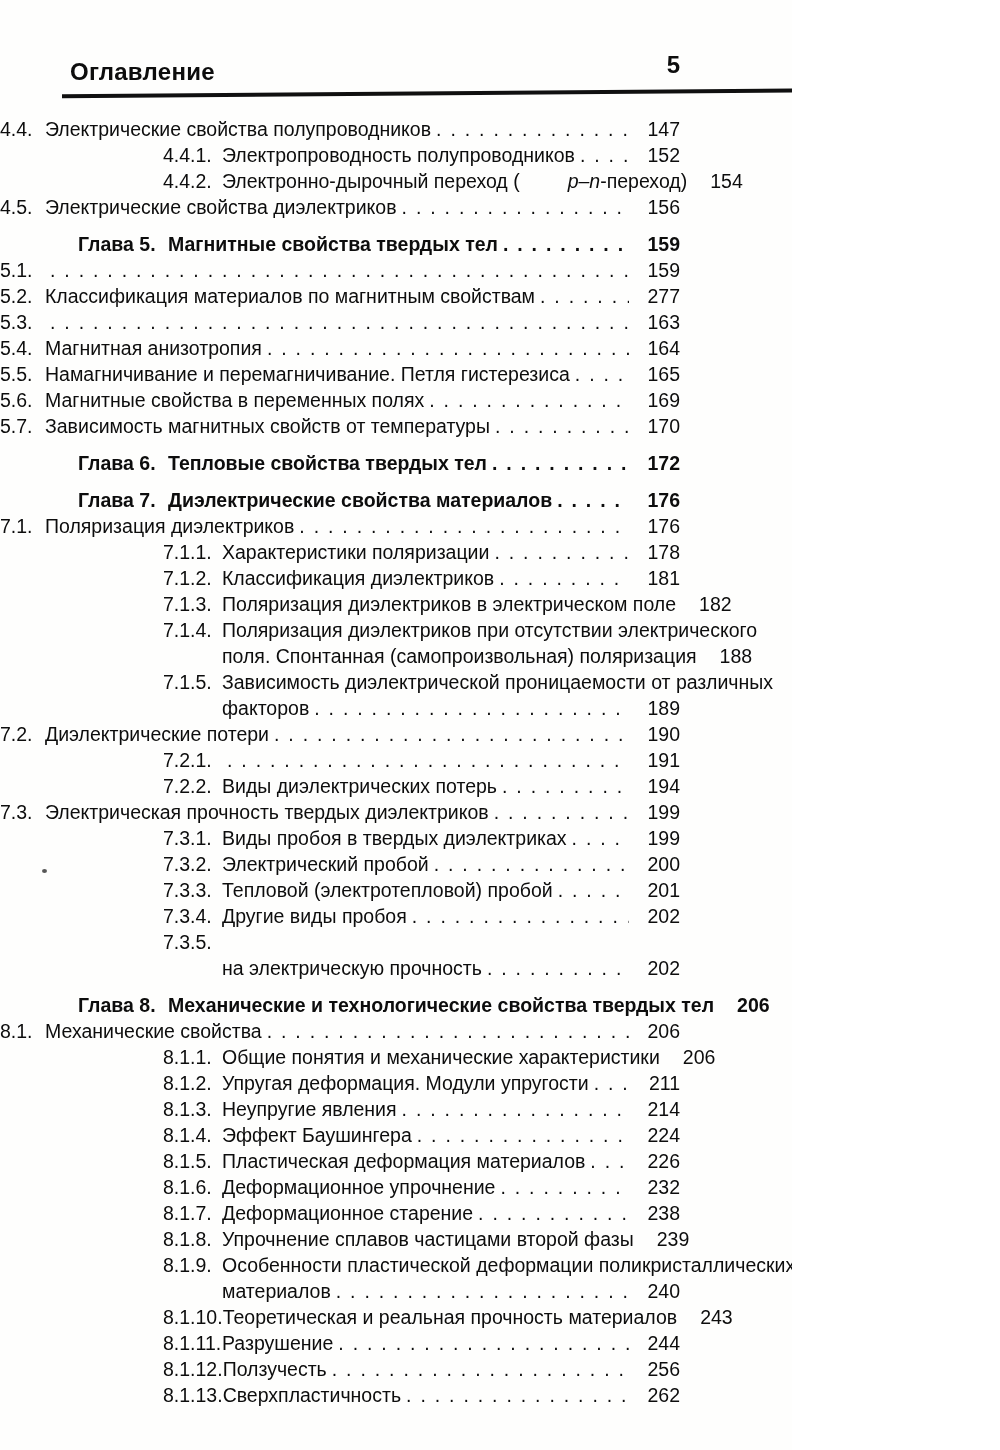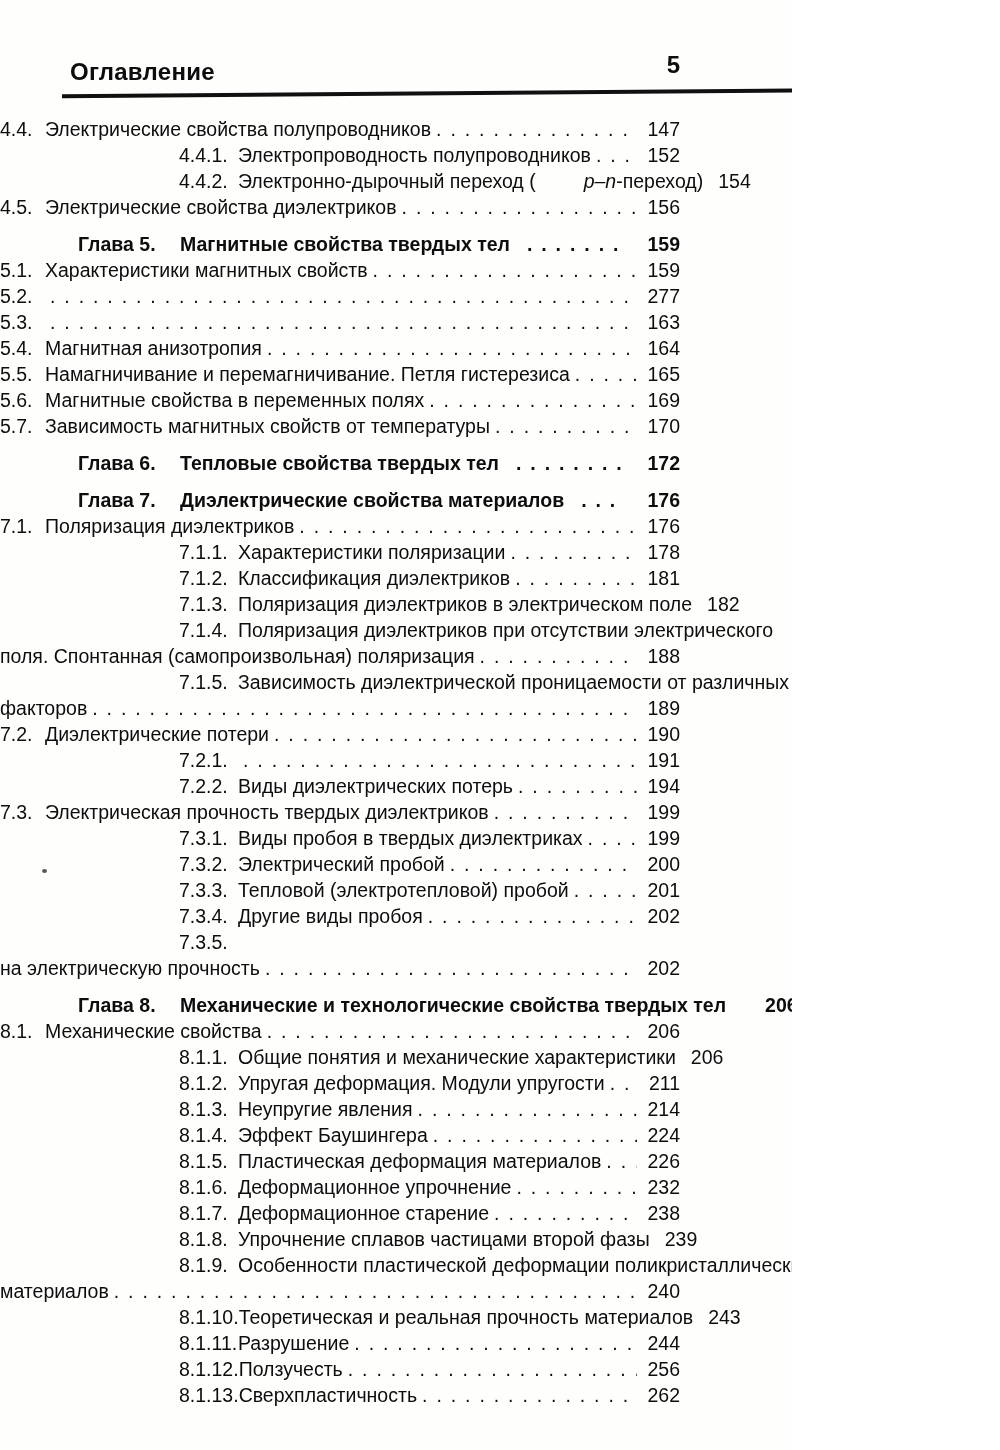--- a/index.html
+++ b/index.html
@@ -58,39 +58,38 @@
       align-items: baseline;
       font-size: 19.5px;
       line-height: 26px;
       padding-right: 112px;
       white-space: nowrap;
     }
     .row.chapter {
       padding-left: 78px;
       font-weight: 700;
       margin-top: 11px;
-      gap: 12px;
     }
     .row.chapter .num { min-width: 90px; }
     .row.sec { }
     .row.sec .num { min-width: 45px; }
     .row.sub { padding-left: 163px; }
-    .row.sub .num { min-width: 59px; margin-left: 16px; }
-    .row.cont { }
+    .row.sub .num { min-width: 59px; }
+    .row.cont { padding-left: 222px; }
     .num, .title, .pg { flex: 0 0 auto; }
     .title .it { font-style: italic; margin-left: 48px; }
     .leader {
       flex: 1 1 auto;
       overflow: hidden;
       white-space: nowrap;
       word-spacing: 3.5px;
       margin-left: 5px;
       min-width: 0;
     }
-    .pg { margin-left: 10px; }
+    .pg { margin-left: 18px; }
     .stray-dot {
       position: absolute;
       left: 42px;
       top: 869px;
       width: 5px;
       height: 4px;
       border-radius: 50%;
       background: #3a3a3a;
       opacity: 0.85;
     }
@@ -130,26 +129,26 @@
         <span class="pg">156</span>
       </div>
       <div class="row chapter">
         <span class="num">Глава 5.</span>
         <span class="title">Магнитные свойства твердых тел</span>
         <span class="leader">. . . . . . . . . . . . . . . . . . . . . . . . . . . . . . . . . . . . . . . . . . . . . . . . . . . . . . . . . . . . . . . . . . . . . . . . . . . . . . . . . . . . . . . . . .</span>
         <span class="pg">159</span>
       </div>
       <div class="row sec">
         <span class="num">5.1.</span>
-        <span class="title">Характеристики магнитных свойств</span>
         <span class="leader">. . . . . . . . . . . . . . . . . . . . . . . . . . . . . . . . . . . . . . . . . . . . . . . . . . . . . . . . . . . . . . . . . . . . . . . . . . . . . . . . . . . . . . . . . .</span>
         <span class="pg">159</span>
       </div>
       <div class="row sec">
         <span class="num">5.2.</span>
+        <span class="title">Классификация материалов по магнитным свойствам</span>
         <span class="leader">. . . . . . . . . . . . . . . . . . . . . . . . . . . . . . . . . . . . . . . . . . . . . . . . . . . . . . . . . . . . . . . . . . . . . . . . . . . . . . . . . . . . . . . . . .</span>
         <span class="pg">277</span>
       </div>
       <div class="row sec">
         <span class="num">5.3.</span>
         <span class="leader">. . . . . . . . . . . . . . . . . . . . . . . . . . . . . . . . . . . . . . . . . . . . . . . . . . . . . . . . . . . . . . . . . . . . . . . . . . . . . . . . . . . . . . . . . .</span>
         <span class="pg">163</span>
       </div>
       <div class="row sec">
         <span class="num">5.4.</span>

